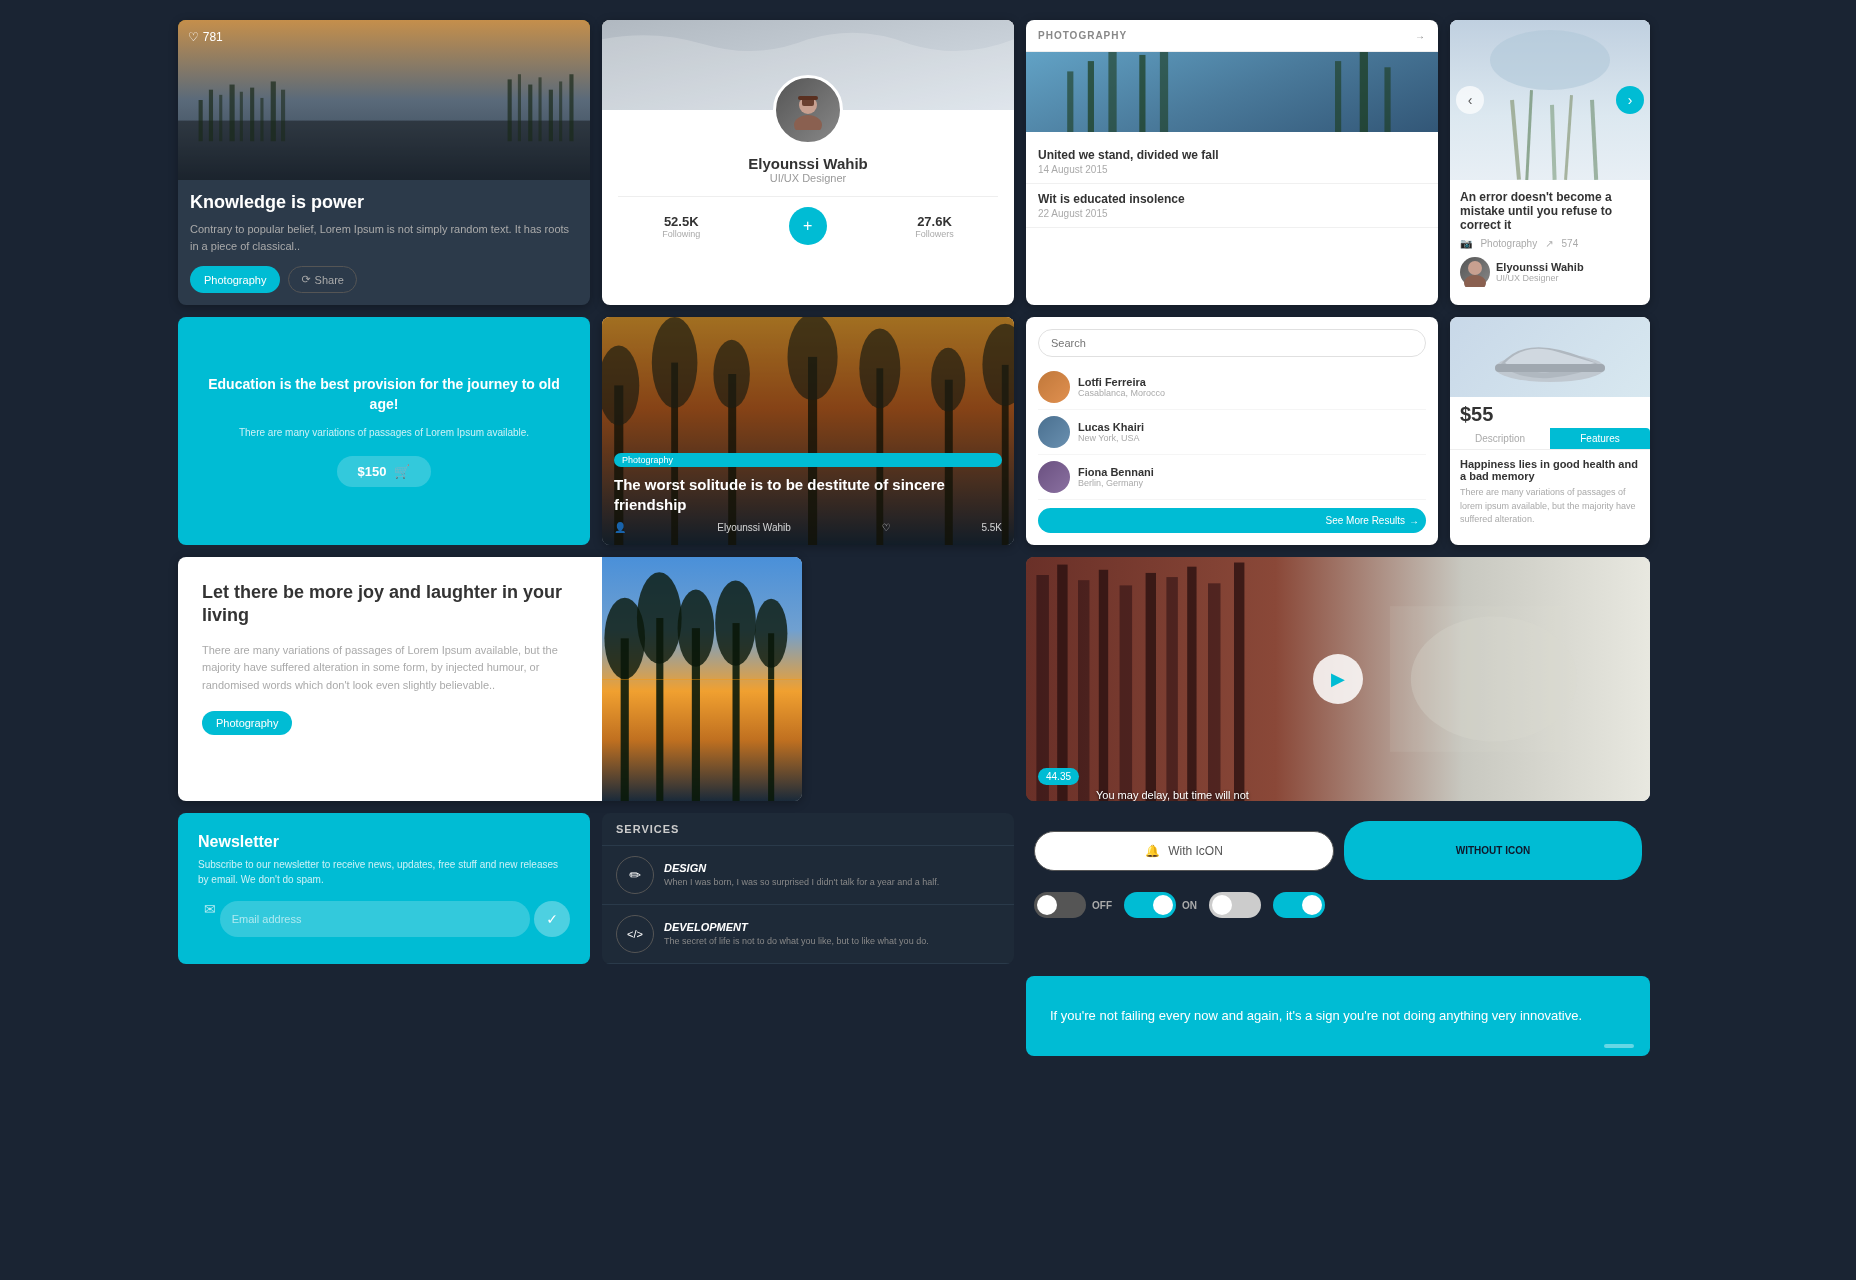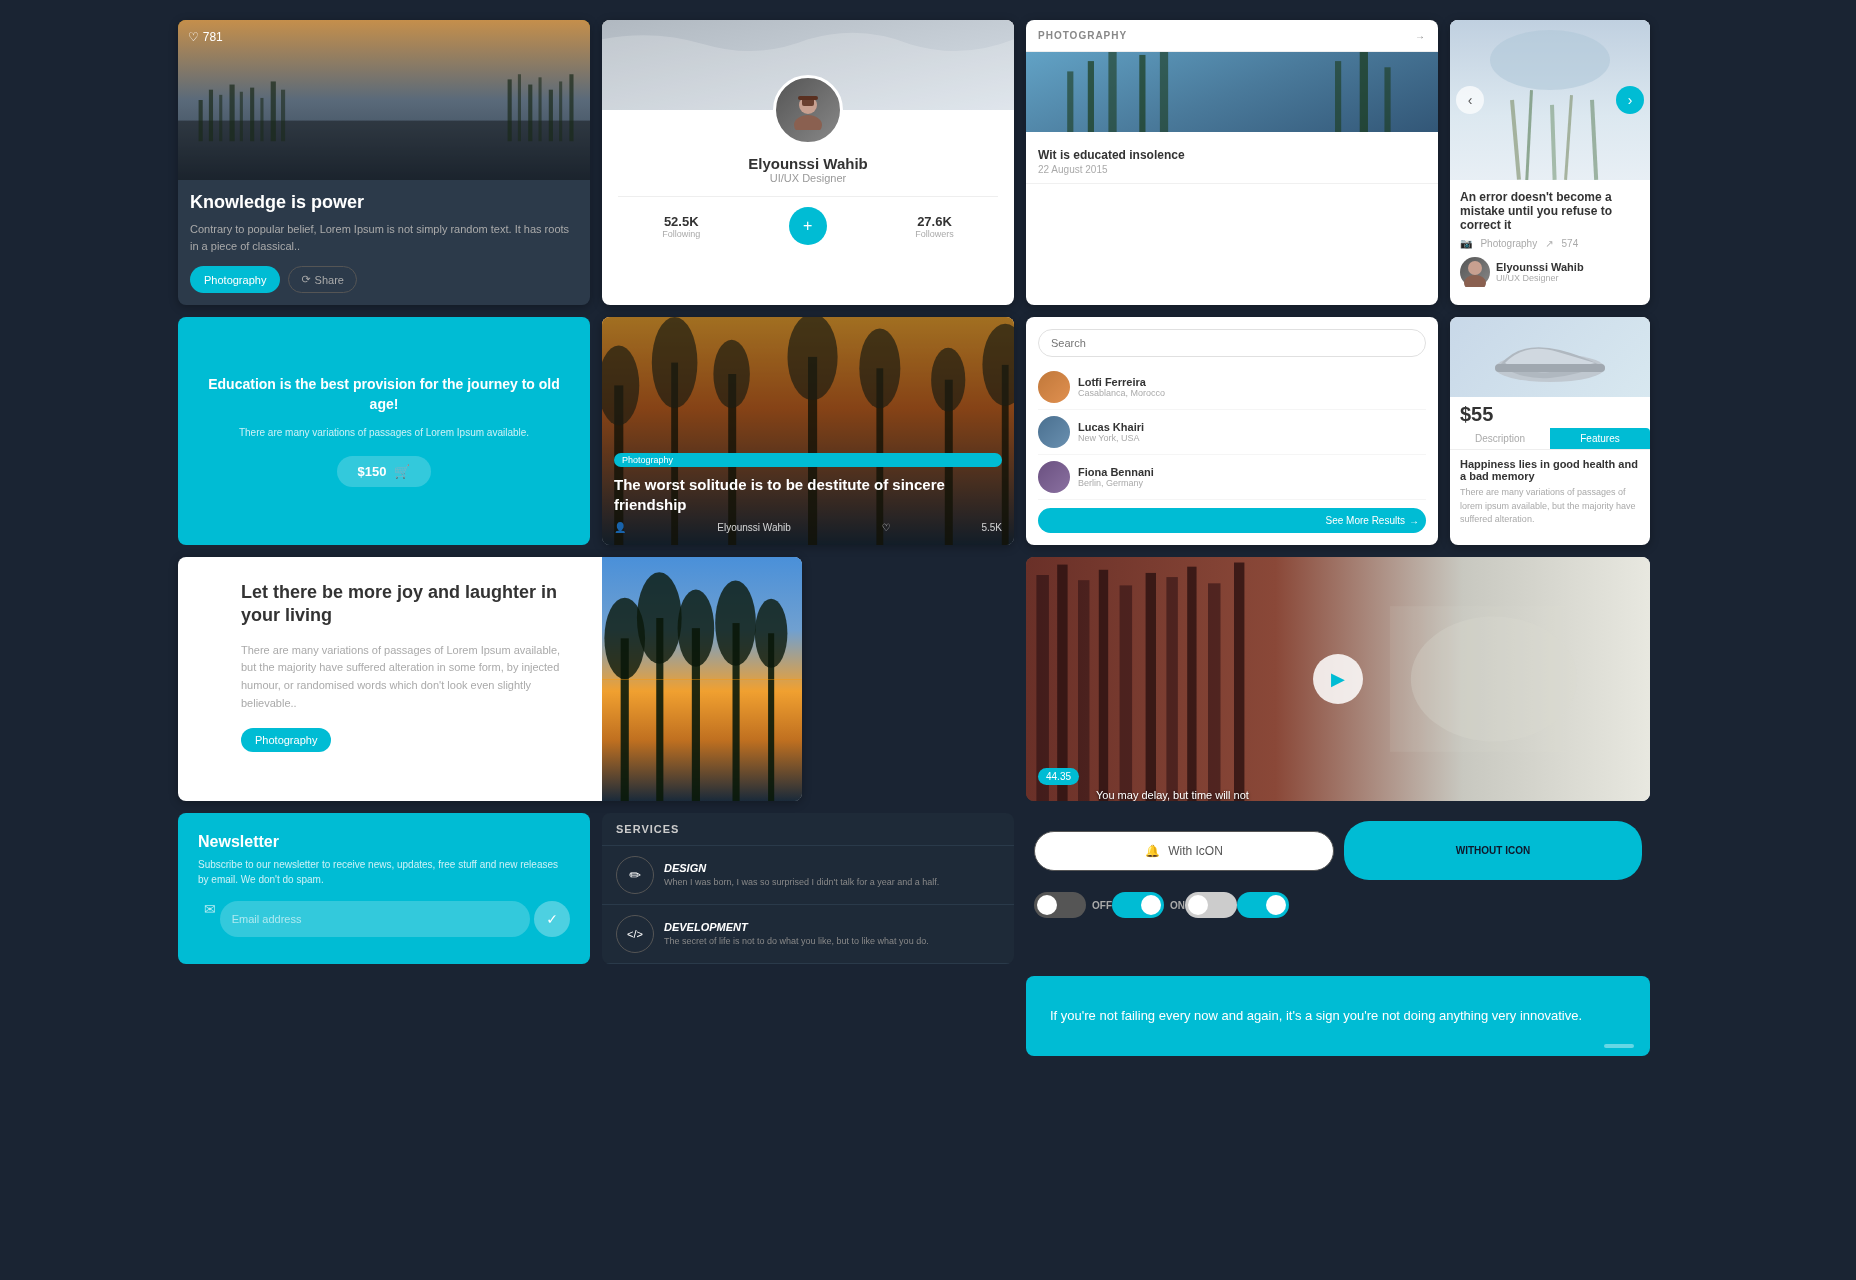--- a/index.html
+++ b/index.html
@@ -220,21 +220,21 @@
     .card-product .tab-content p { font-size: 9px; color: #aaa; line-height: 1.5; }
 
     
     .card-joy {
       grid-column: 1 / 4;
       grid-row: 3 / 4;
       background: #fff;
       min-height: 240px;
       display: flex;
     }
-    .card-joy .text-side { padding: 24px; flex: 1; margin-left: 39px; }
+    .card-joy .text-side { padding: 24px; flex: 1; }
     .card-joy .text-side h2 { font-size: 18px; font-weight: 700; color: #333; margin-bottom: 14px; line-height: 1.3; }
     .card-joy .text-side p { font-size: 11px; color: #aaa; line-height: 1.6; margin-bottom: 16px; }
     .card-joy .image-side { width: 200px; flex-shrink: 0; background: linear-gradient(to bottom, #4a90d9 0%, #f0a030 50%, #1a2a3a 100%); }
 
     
     .card-video {
       grid-column: 5 / 8;
       grid-row: 3 / 4;
       background: #1a2433;
       min-height: 240px;
@@ -302,21 +302,21 @@
     .btn-row { display: flex; gap: 10px; align-items: center; }
     .btn-with-icon {
       flex: 1; padding: 12px 16px; border-radius: 25px; border: 1.5px solid #555;
       background: #fff; color: #555; font-size: 12px; cursor: pointer;
       display: flex; align-items: center; gap: 8px; justify-content: center;
     }
     .btn-without-icon {
       flex: 1; padding: 24px 16px; border-radius: 25px; border: none;
       background: #00bcd4; color: #0f172a; font-size: 10px; cursor: pointer; font-weight: 600;
     }
-    .toggle-row { display: flex; gap: 0; align-items: center; }
+    .toggle-row { display: flex; gap: 12px; align-items: center; }
     .toggle-group { display: flex; align-items: center; gap: 6px; }
     .toggle-track { width: 52px; height: 26px; border-radius: 13px; position: relative; cursor: pointer; }
     .toggle-track.off { background: #555; }
     .toggle-track.on-blue { background: #00bcd4; }
     .toggle-track.off-light { background: #ccc; }
     .toggle-track.on-cyan { background: #00bcd4; }
     .toggle-thumb { width: 20px; height: 20px; border-radius: 50%; background: #fff; position: absolute; top: 3px; transition: left 0.2s; }
     .toggle-track.off .toggle-thumb { left: 3px; }
     .toggle-track.on-blue .toggle-thumb { left: 29px; }
     .toggle-track.off-light .toggle-thumb { left: 3px; }
@@ -453,20 +453,24 @@
         <rect x="40" y="20" width="4" height="60" fill="#1a3a1a" opacity="0.6"></rect>
         <rect x="55" y="22" width="3" height="58" fill="#1a3a1a" opacity="0.7"></rect>
         <rect x="65" y="18" width="4" height="62" fill="#1a3a1a" opacity="0.6"></rect>
         <rect x="150" y="25" width="3" height="55" fill="#1a3a1a" opacity="0.6"></rect>
         <rect x="162" y="20" width="4" height="60" fill="#1a3a1a" opacity="0.7"></rect>
         <rect x="174" y="28" width="3" height="52" fill="#1a3a1a" opacity="0.6"></rect>
       </svg>
     </div>
     <div class="entries">
       <div class="entry">
+        <h4>United we stand, divided we fall</h4>
+        <div class="date">14 August 2015</div>
+      </div>
+      <div class="entry">
         <h4>Wit is educated insolence</h4>
         <div class="date">22 August 2015</div>
       </div>
     </div>
   </div>
 
   <div class="card card-error">
     <div class="photo-bg">
       <svg width="100%" height="160" viewBox="0 0 200 160" preserveAspectRatio="xMidYMid slice">
         <defs>

